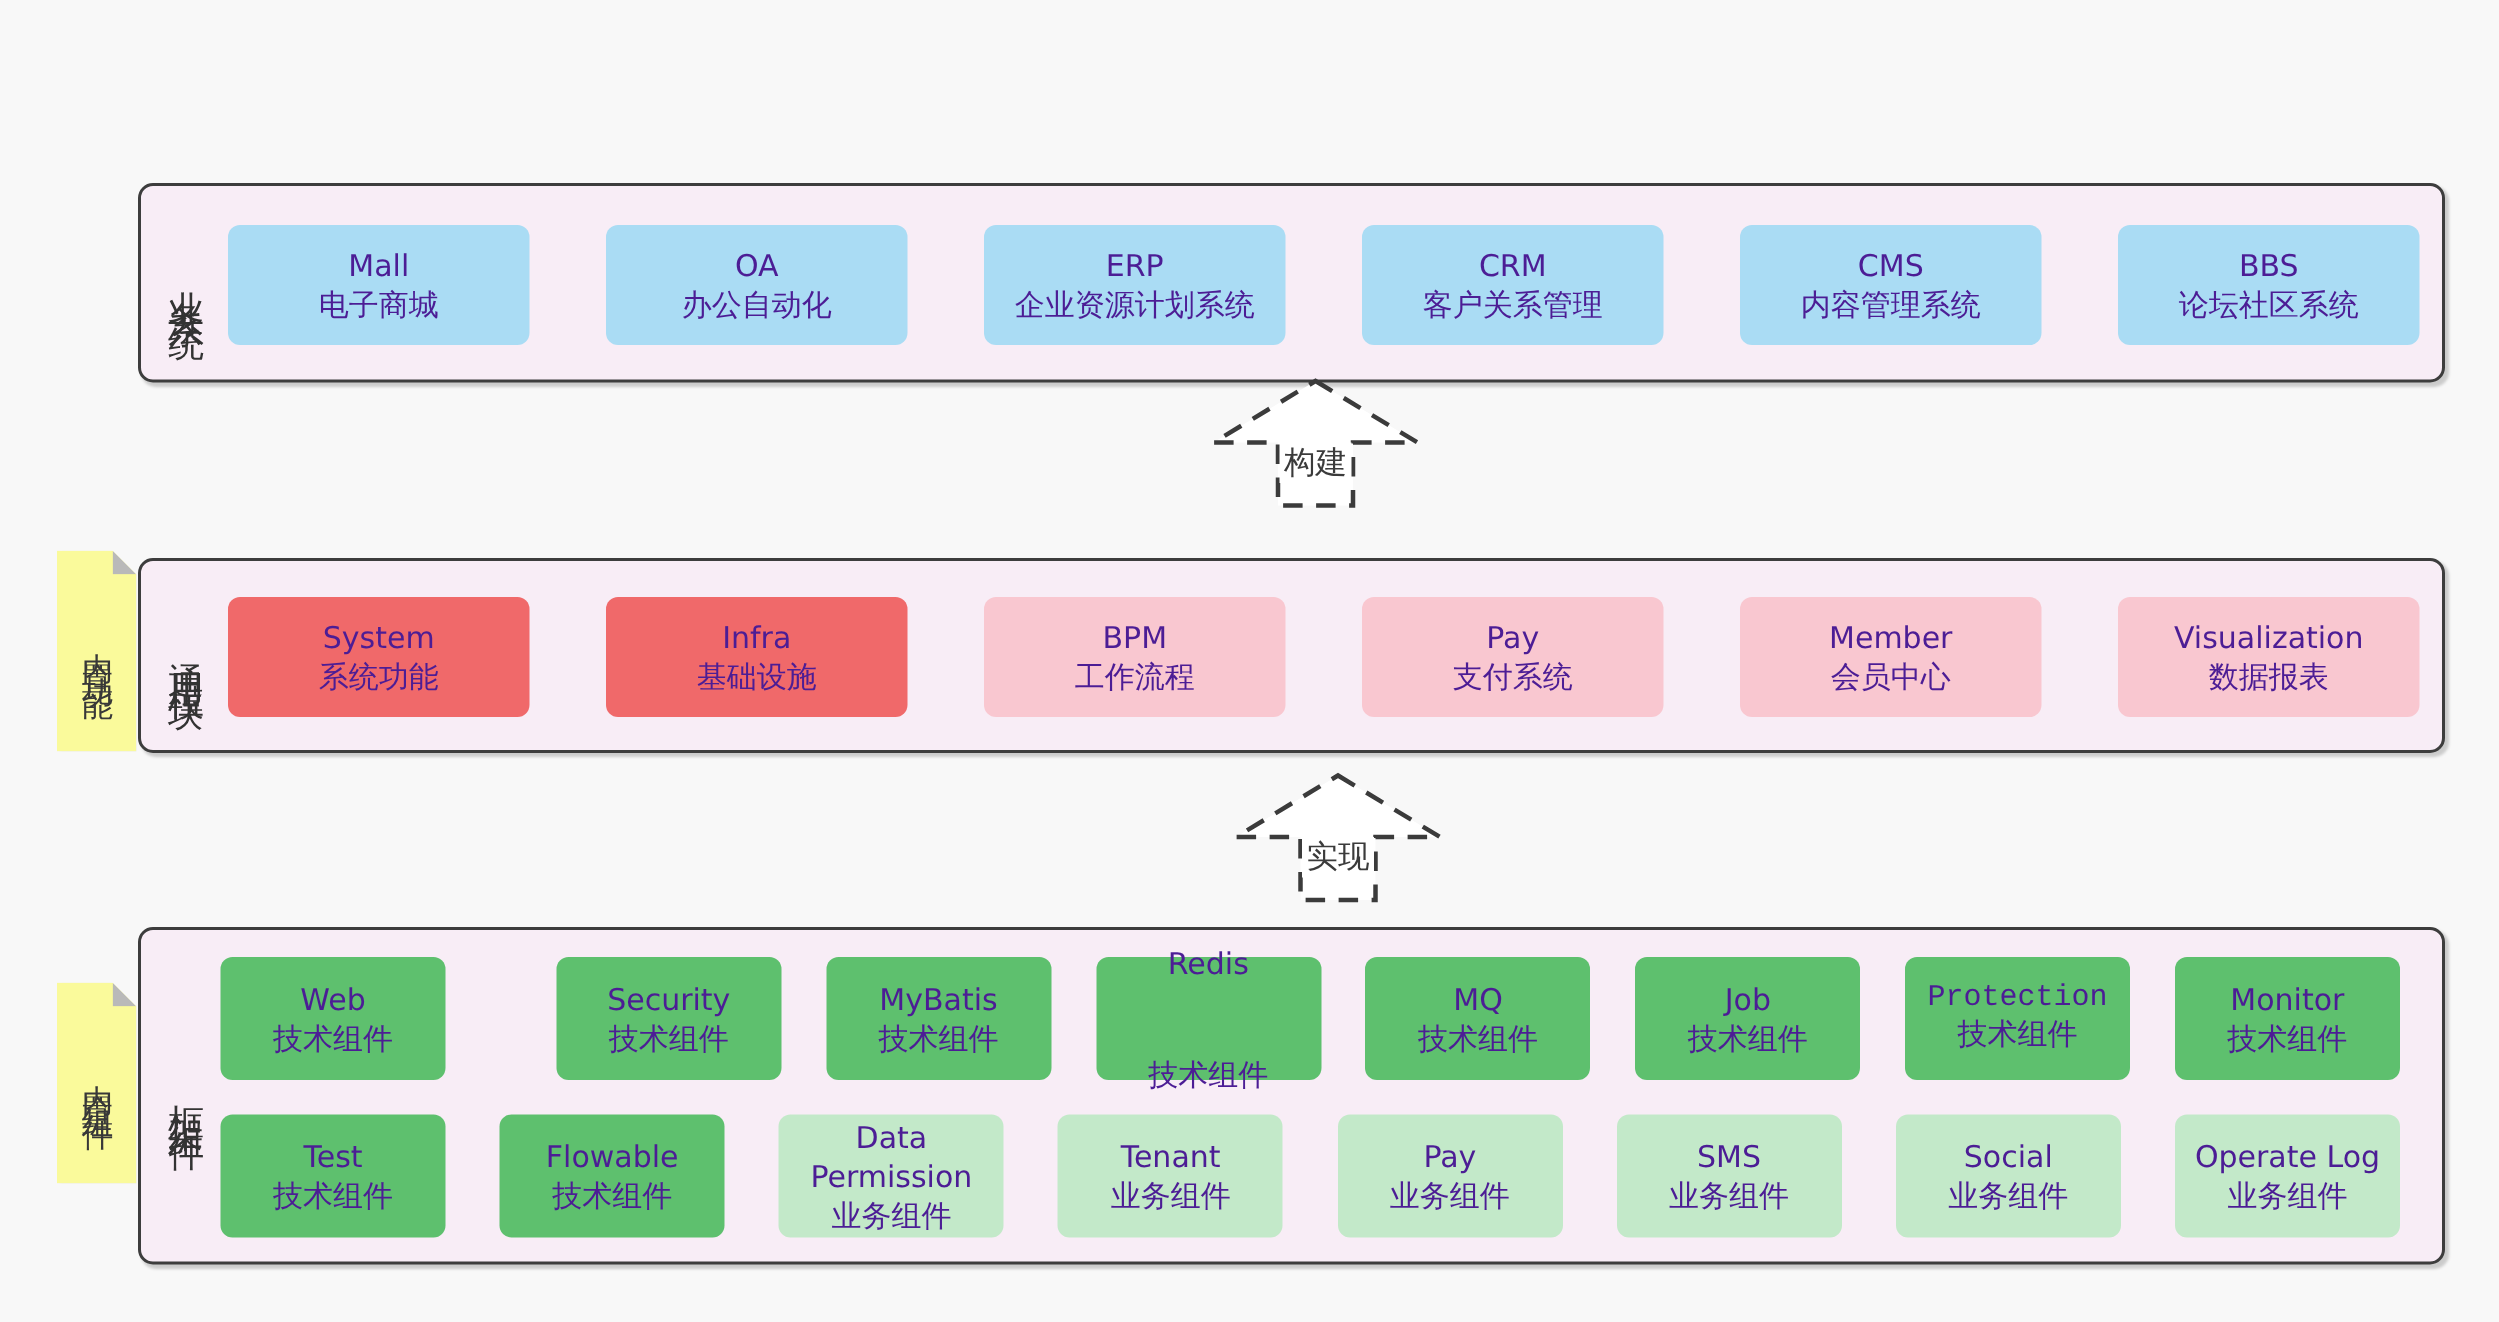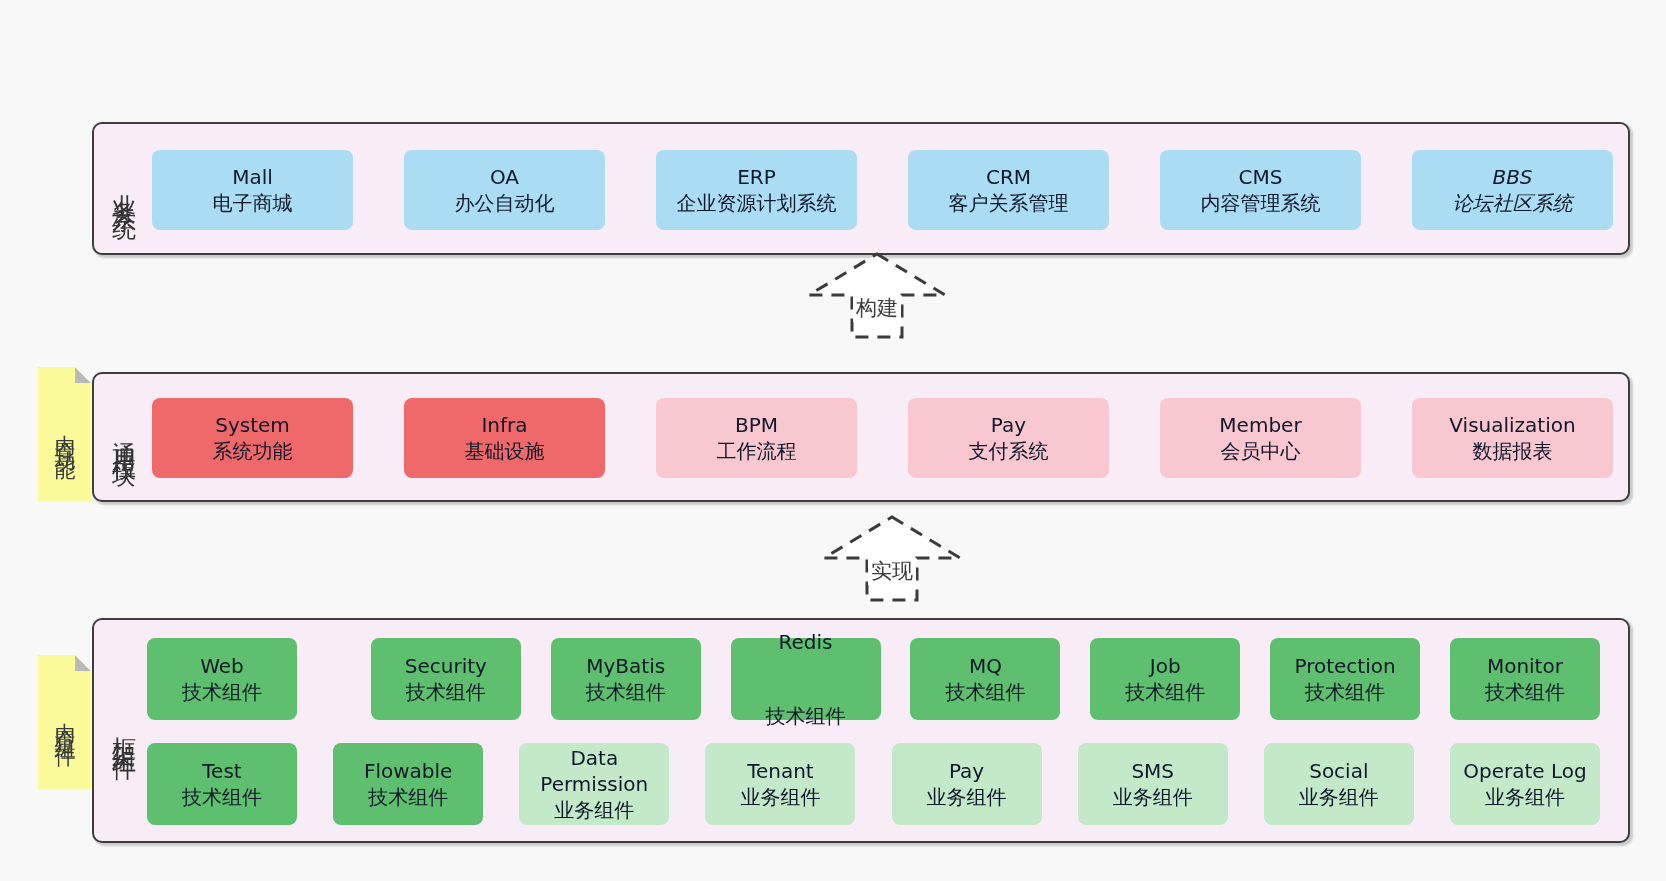--- a/index.html
+++ b/index.html
@@ -20,21 +20,21 @@
     display:flex; align-items:center; justify-content:center;
     writing-mode:vertical-rl; text-orientation:upright;
     font-size:24px; letter-spacing:7px; color:#333; line-height:1;
   }
   .row { position:absolute; display:flex; justify-content:space-between; }
   .row6 { left:58px; right:15px; }
   .row8 { left:53px; right:28px; }
   .box {
     box-sizing:border-box; border-radius:8px;
     display:flex; flex-direction:column; justify-content:center;
-    text-align:center; font-size:20px; line-height:26px; color:#0f172a;
+    text-align:center; font-size:20px; line-height:26px; color:#4c1d95;
     padding:2px 4px;
   }
   .row6 .box { width:201px; height:80px; }
   .row8 .box { width:150px; height:82px; }
   .box-name, .box-desc { display:block; }
   
   .note {
     position:absolute; left:38px; width:53px; background:#fafa9b;
     clip-path:polygon(0 0, calc(100% - 16px) 0, 100% 16px, 100% 100%, 0 100%);
     filter:drop-shadow(2px 2px 1.5px rgba(0,0,0,0.18));
@@ -77,21 +77,21 @@
         <span class="box-desc">企业资源计划系统</span>
       </div>
       <div class="box c-blue" style="background: rgb(170, 220, 244);">
         <span class="box-name">CRM</span>
         <span class="box-desc">客户关系管理</span>
       </div>
       <div class="box c-blue" style="background: rgb(170, 220, 244);">
         <span class="box-name">CMS</span>
         <span class="box-desc">内容管理系统</span>
       </div>
-      <div class="box c-blue" style="background: rgb(170, 220, 244); font-style: italic;">
+      <div class="box c-blue" style="background: rgb(170, 220, 244);">
         <span class="box-name">BBS</span>
         <span class="box-desc">论坛社区系统</span>
       </div>
     </div>
 </section>
 
 <div class="arrow" style="left:806px;top:251px;">
   <svg width="142" height="90" viewBox="0 0 142 90">
     <path d="M71 3 L139 44 L96 44 L96 86 L46 86 L46 44 L3 44 Z" fill="#ffffff" stroke="#3b3b3b" stroke-width="3" stroke-dasharray="13 9"></path>
   </svg>
@@ -165,21 +165,21 @@
         <span class="box-desc">技术组件</span>
       </div>
       <div class="box c-green" style="background: rgb(94, 192, 110);">
         <span class="box-name">MQ</span>
         <span class="box-desc">技术组件</span>
       </div>
       <div class="box c-green" style="background: rgb(94, 192, 110);">
         <span class="box-name">Job</span>
         <span class="box-desc">技术组件</span>
       </div>
-      <div class="box c-green" style="background: rgb(94, 192, 110);">
+      <div class="box c-green" style="background: rgb(94, 192, 110); font-family: Liberation Mono, monospace;">
         <span class="box-name">Protection</span>
         <span class="box-desc">技术组件</span>
       </div>
       <div class="box c-green" style="background: rgb(94, 192, 110);">
         <span class="box-name">Monitor</span>
         <span class="box-desc">技术组件</span>
       </div>
     </div>
   <div class="row row8" style="top:123px;">
       <div class="box c-green" style="background: rgb(94, 192, 110);">

